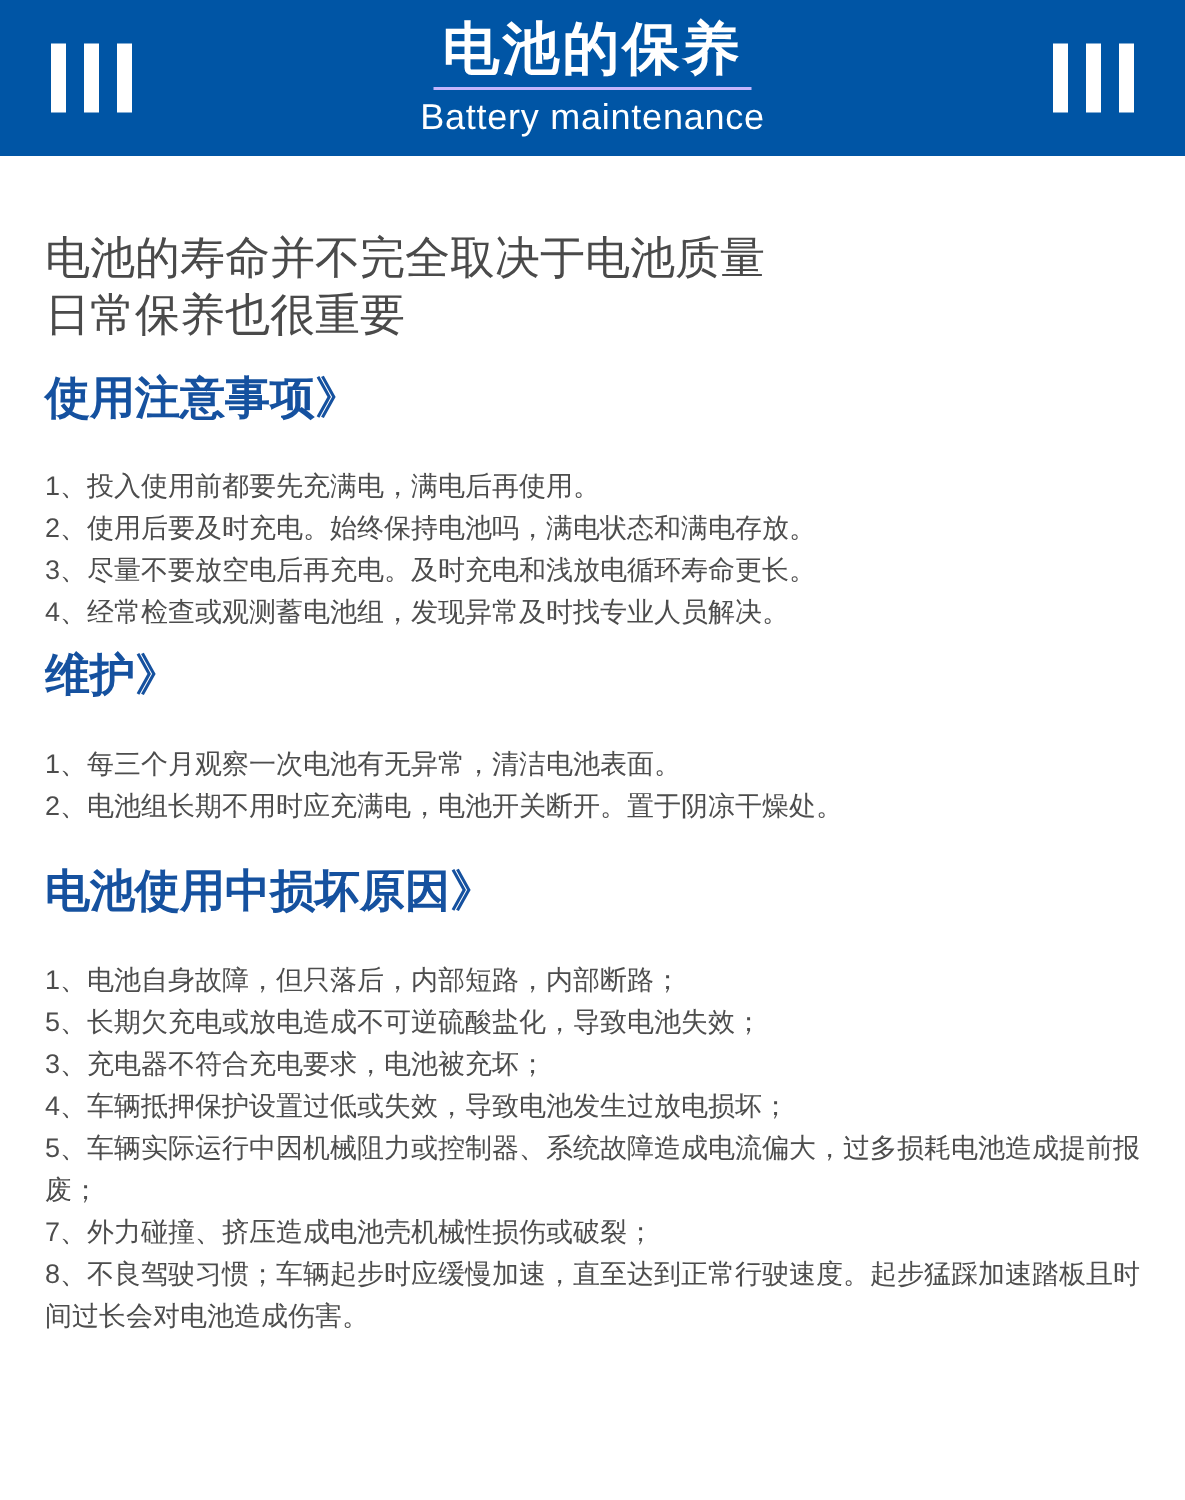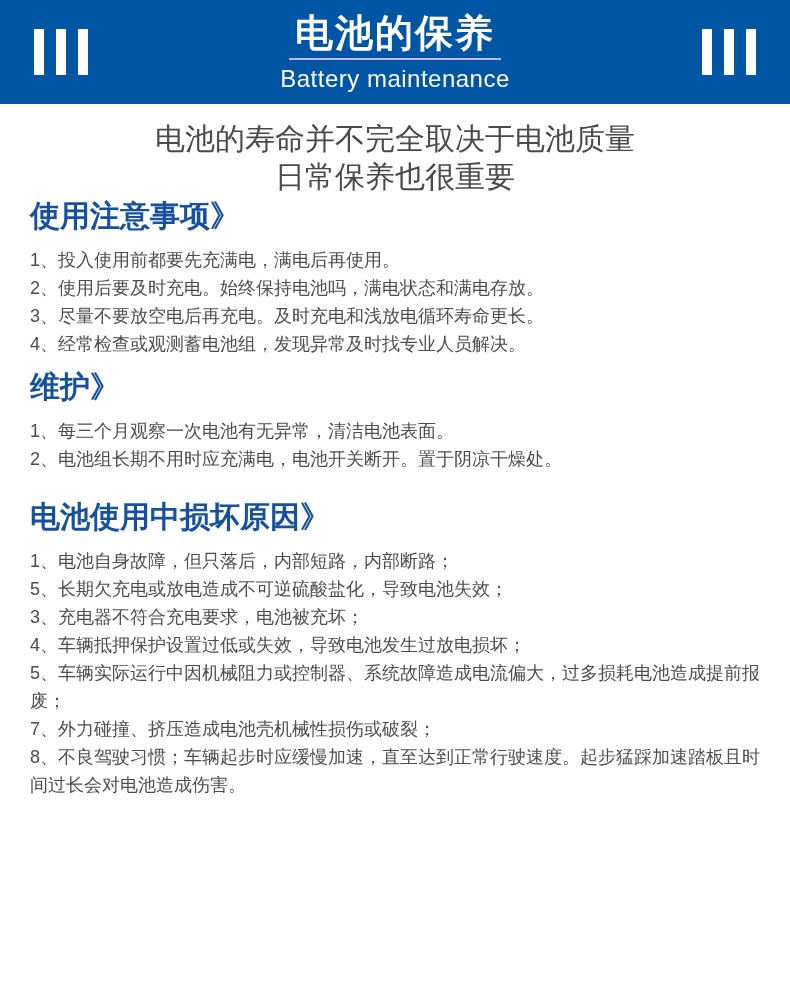--- a/index.html
+++ b/index.html
@@ -56,39 +56,38 @@
     margin: 7px 0 0 0;
     font-size: 24px;
     font-weight: normal;
     letter-spacing: 0.5px;
   }
   
   .content {
     padding: 0 30px;
   }
   .intro {
-    margin-top: 16px;
-    text-align: center;
+    margin-top: 50px;
     color: #4a4a4a;
     font-size: 30px;
     line-height: 38px;
     font-weight: 500;
   }
   .section-heading {
     color: #15519f;
     font-size: 30px;
     font-weight: bold;
     line-height: 40px;
     margin: 0;
   }
-  .h1-gap { }
+  .h1-gap { margin-top: 16px; }
   .h2-gap { margin-top: 9px; }
   .h3-gap { margin-top: 24px; }
   .item-list {
-    margin-top: 10px;
+    margin-top: 24px;
     color: #4d4d4d;
     font-size: 18px;
     line-height: 28px;
   }
   .item-list p {
     margin: 0;
   }
 </style>
 </head>
 <body>

